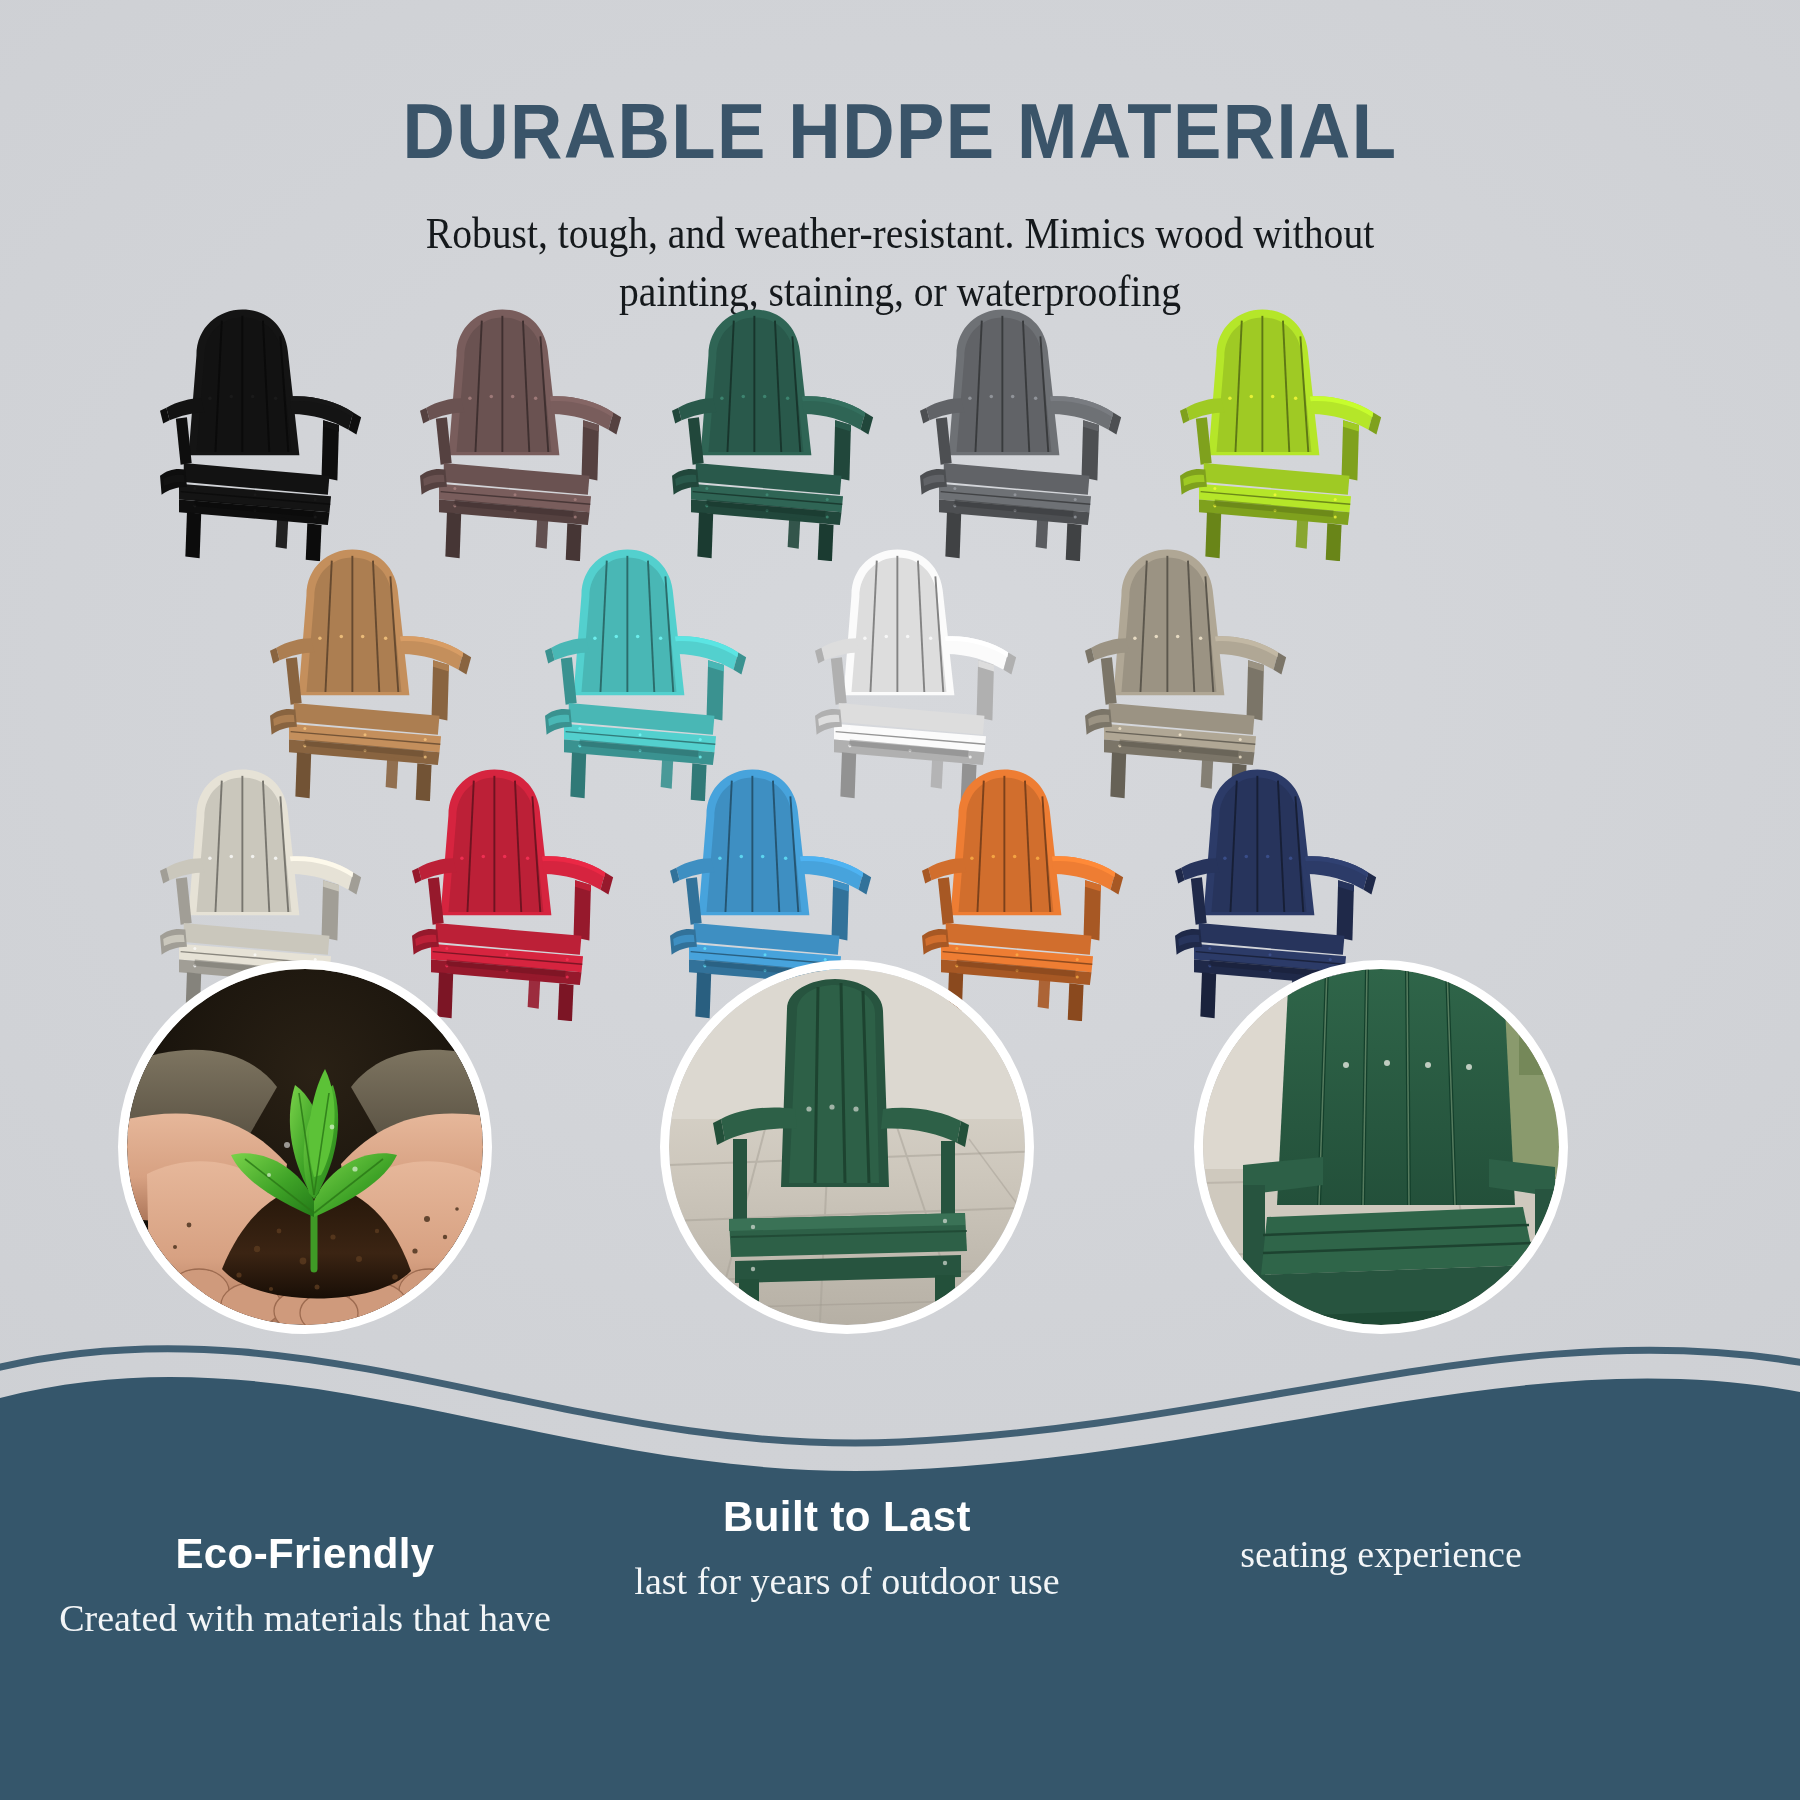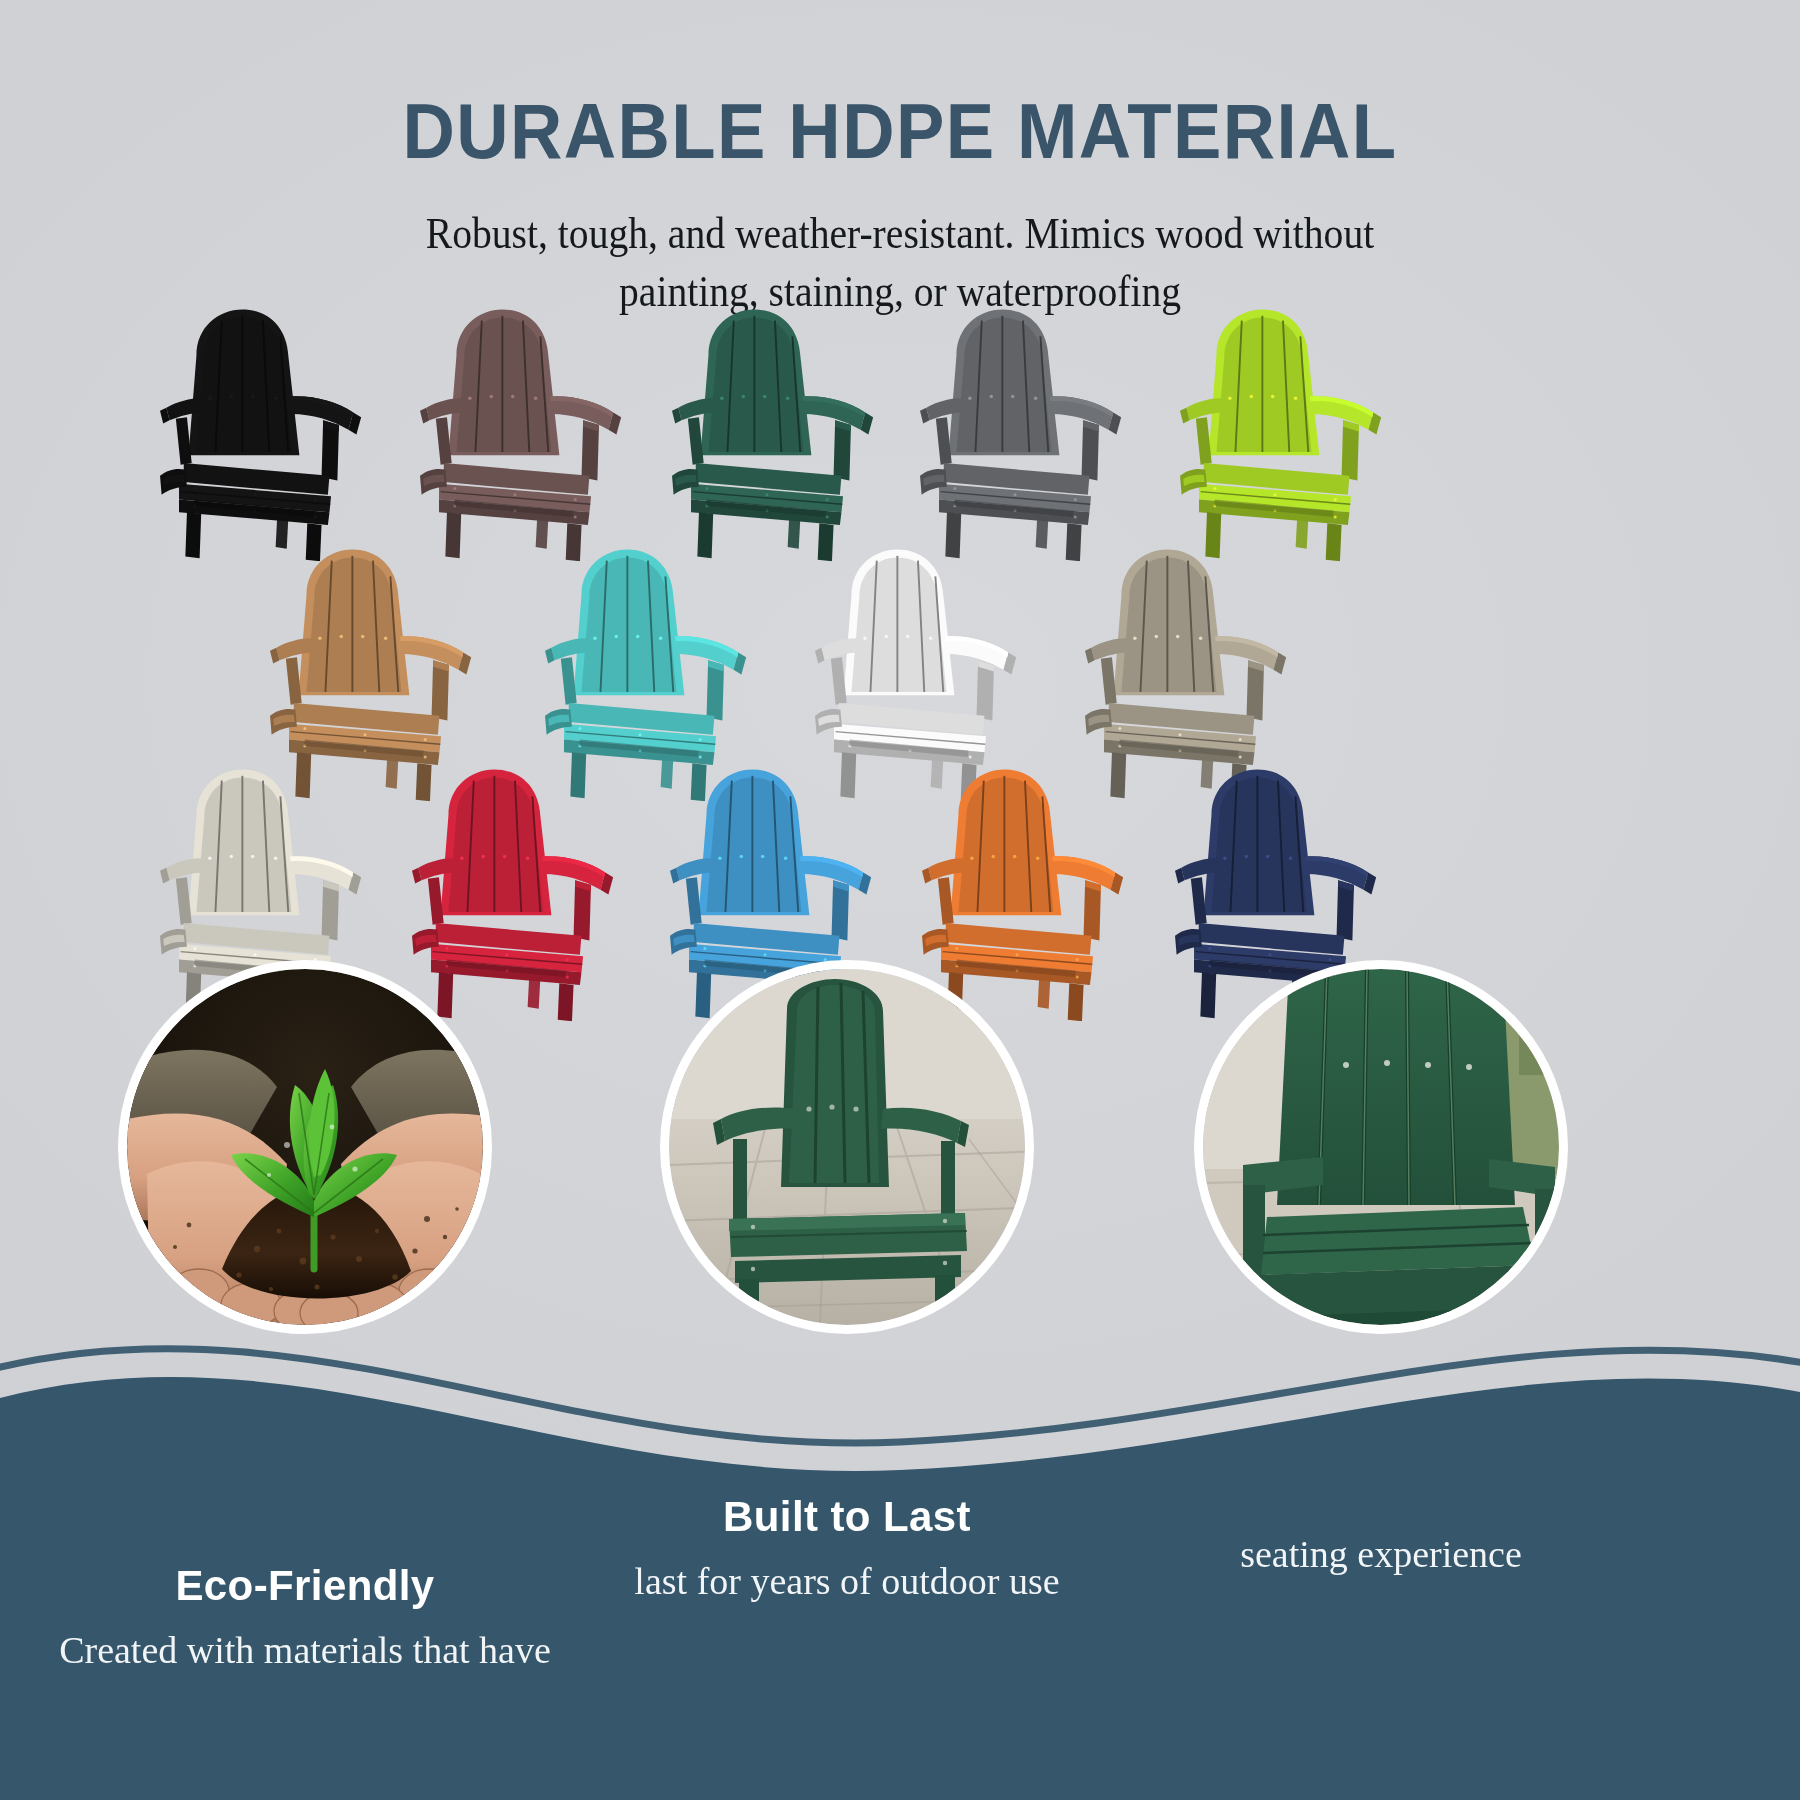--- a/index.html
+++ b/index.html
@@ -1113,21 +1113,21 @@
           <path d="M60,266 L326,256"></path>
           <path d="M60,284 L330,274"></path>
         </g>
 
         <path d="M56,306 L332,296 L334,344 L54,354 Z" fill="#27543f"></path>
         <path d="M54,348 L334,338 L334,360 L54,370 Z" fill="#1f4a35"></path>
       </svg>
     </div>
   </div>
 
-  <div class="feat" style="left:25px;top:1562px;">
+  <div class="feat" style="left:25px;top:1530px;">
     <div class="h">Eco-Friendly</div>
     <div class="p">
       <div>Created with materials that have</div>
     </div>
   </div>
 
   <div class="feat" style="left:567px;top:1493px;">
     <div class="h">Built to Last</div>
     <div class="p">
       <div>last for years of outdoor use</div>

